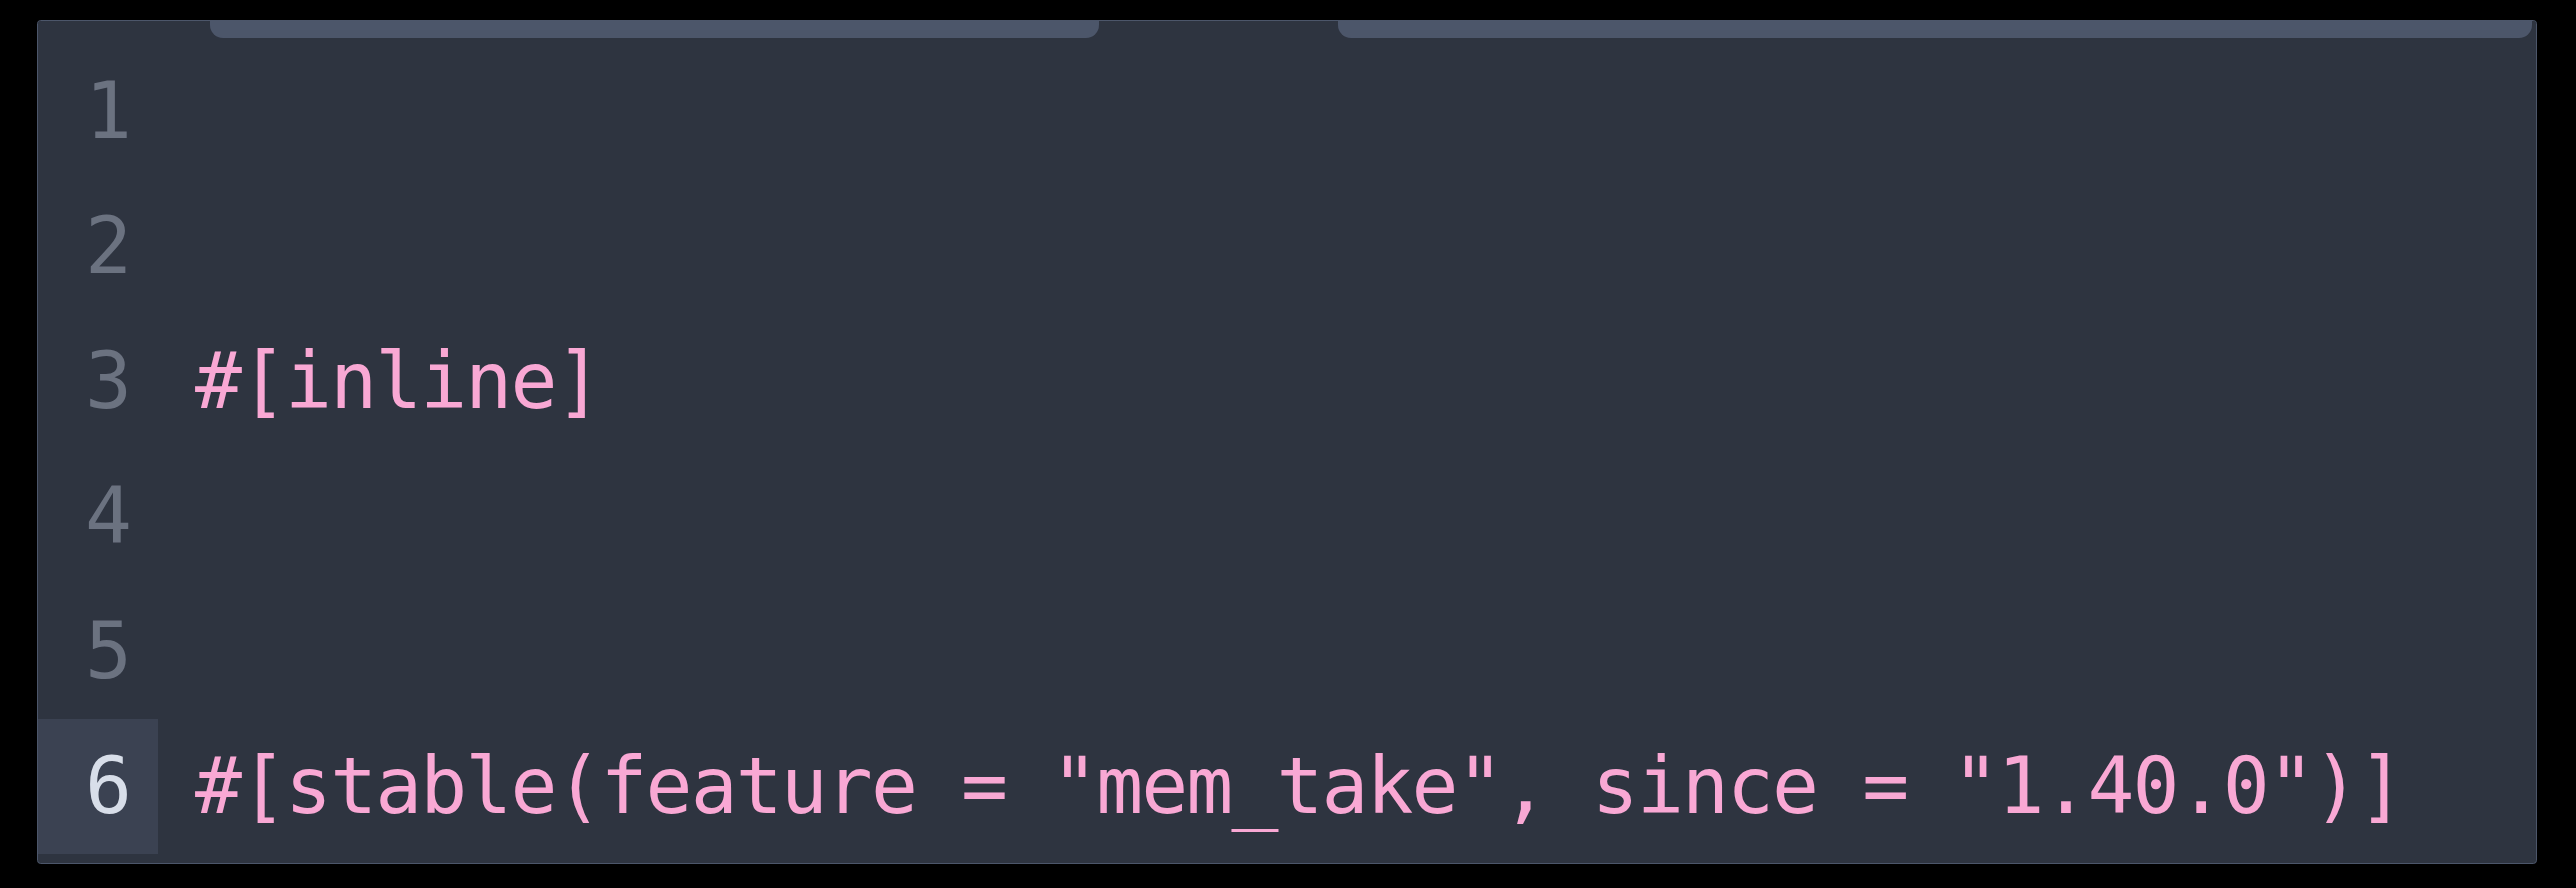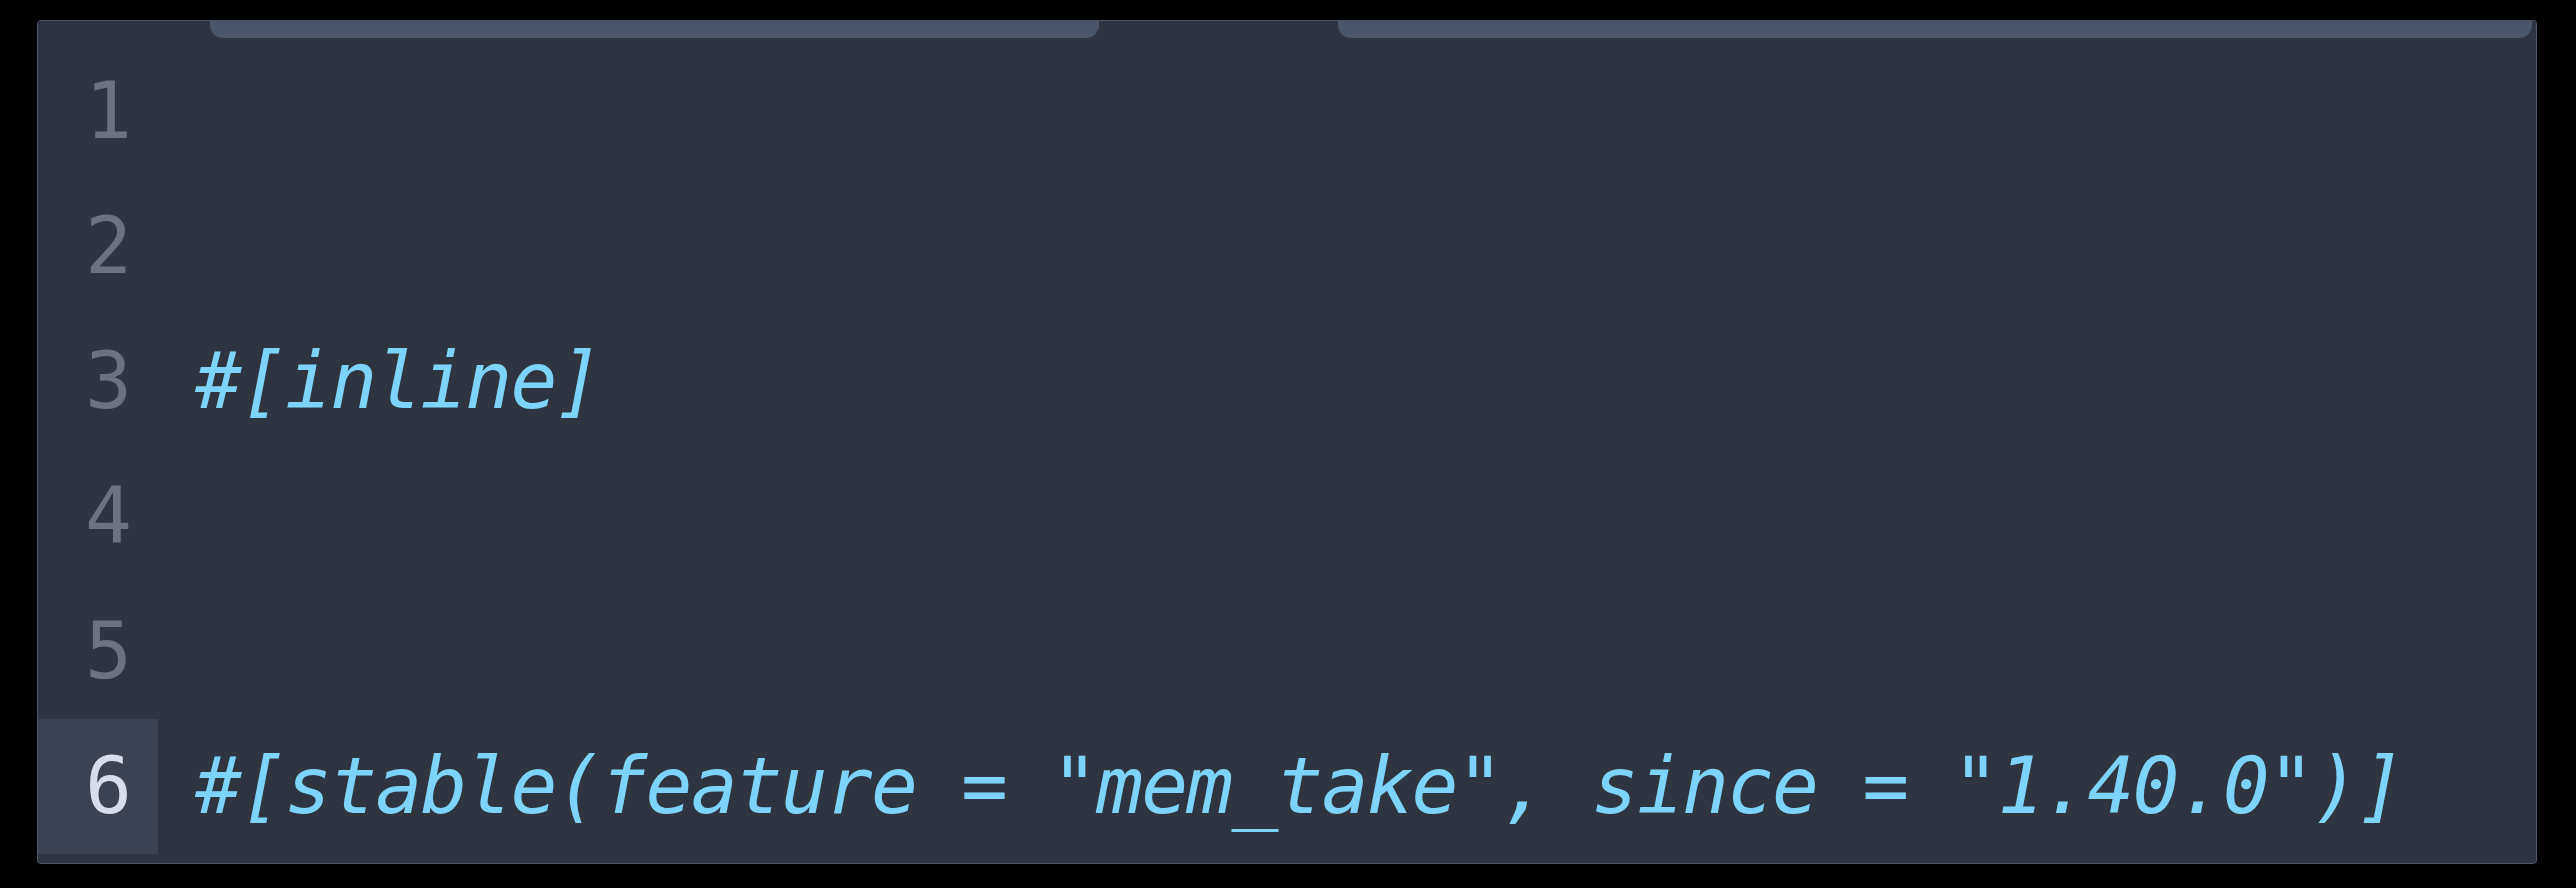--- a/index.html
+++ b/index.html
@@ -66,24 +66,23 @@
     height: 135px;
   }
   .gutter .ln.current {
     background: #3b4252;
     color: #d8dee9;
   }
   .code {
     flex: 1 1 auto;
     padding-top: 5.6px;
     padding-left: 37px;
-    color: #7dd3fc;
+    color: #f9a8d4;
     white-space: pre;
     letter-spacing: -1.9px;
-    font-style: italic;
   }
   .code .row {
     height: 135px;
   }
 </style>
 </head>
 <body>
 
 <div class="frame">
   <div class="tabstrip">

